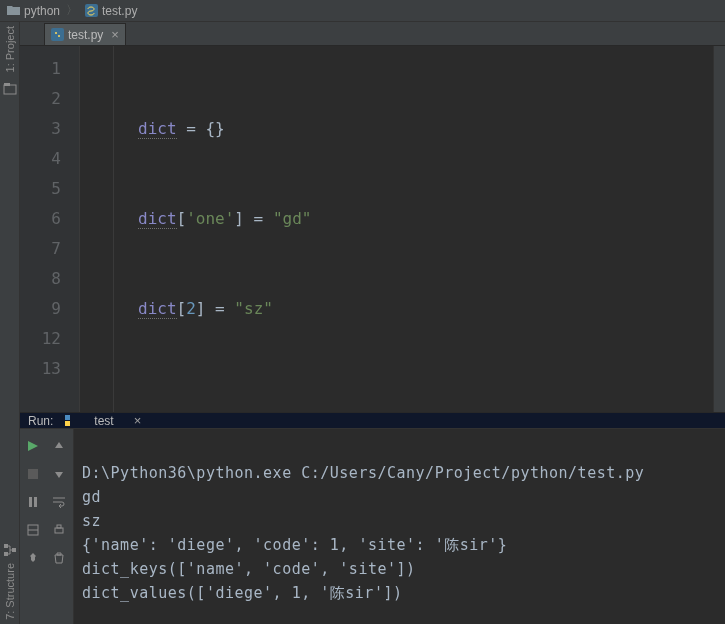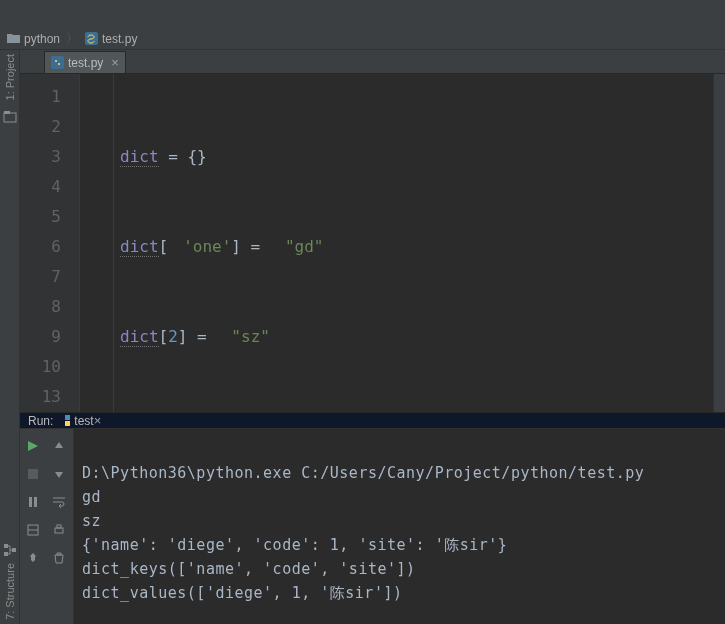--- a/index.html
+++ b/index.html
@@ -15,21 +15,20 @@
       flex-direction: column;
     }
     .breadcrumb {
       height: 22px;
       background: #3c3f41;
       border-bottom: 1px solid #323232;
       display: flex;
       align-items: center;
       padding: 0 6px;
       gap: 4px;
-      margin-top: 28px;
     }
     .breadcrumb .folder-icon, .breadcrumb .py-icon {
       width: 14px; height: 14px;
       display: inline-flex; align-items:center; justify-content:center;
     }
     .breadcrumb .sep { color: #616563; margin: 0 2px; }
     .breadcrumb .label { color: #adadad; }
     .tab-bar {
       height: 24px;
       background: #3c3f41;
@@ -101,42 +100,42 @@
       flex: 1;
       padding-top: 8px;
       font-family: "Consolas","Monaco",monospace;
       font-size: 16px;
       line-height: 30px;
       white-space: pre;
       color: #a9b7c6;
       position: relative;
     }
     .code .line { height: 30px; padding-left: 6px;}
-    .tok-str { color: #6a8759; margin-left: 15px; }
+    .tok-str { color: #6a8759; }
     .tok-num { color: #6897bb; }
     .tok-builtin { color: #8888c6; }
-    .tok-id-u { border-bottom: 1px dotted #707070; }
+    .tok-id-u { border-bottom: 1px dotted #707070; margin-left: 18px; }
     .run-panel {
       height: 212px;
       display: flex;
       flex-direction: column;
       border-top: 1px solid #282828;
       background: #0f172a;
     }
     .run-header {
       height: 24px;
       display: flex;
       align-items: center;
       padding: 0 8px;
       gap: 8px;
       border-bottom: 1px solid #323232;
     }
     .run-header .runlabel { color: #bbbbbb; }
     .run-header .runtab {
-      display: flex; align-items: center; gap: 0;
+      display: flex; align-items: center; gap: 20px;
     }
     .run-header .runtab .close { color: #a0a0a0; font-size: 13px;}
     .run-body {
       flex: 1;
       display: flex;
     }
     .run-tools {
       width: 54px;
       background: #3c3f41;
       border-right: 1px solid #323232;
@@ -242,21 +241,21 @@
       <div class="gutter">
         <div>1</div>
         <div>2</div>
         <div>3</div>
         <div>4</div>
         <div>5</div>
         <div>6</div>
         <div>7</div>
         <div>8</div>
         <div>9</div>
-        <div>10</div>
+        <div>12</div>
         <div>13</div>
       </div>
       <div class="vline"></div>
       <div class="code">
         <div class="line"><span class="tok-builtin tok-id-u">dict</span><span> = </span><span>{}</span></div>
         <div class="line"><span class="tok-builtin tok-id-u">dict</span><span>[</span><span class="tok-str">'one'</span><span>]</span><span> = </span><span class="tok-str">"gd"</span></div>
         <div class="line"><span class="tok-builtin tok-id-u">dict</span><span>[</span><span class="tok-num">2</span><span>]</span><span> = </span><span class="tok-str">"sz"</span></div>
         <div class="line"></div>
         
         

